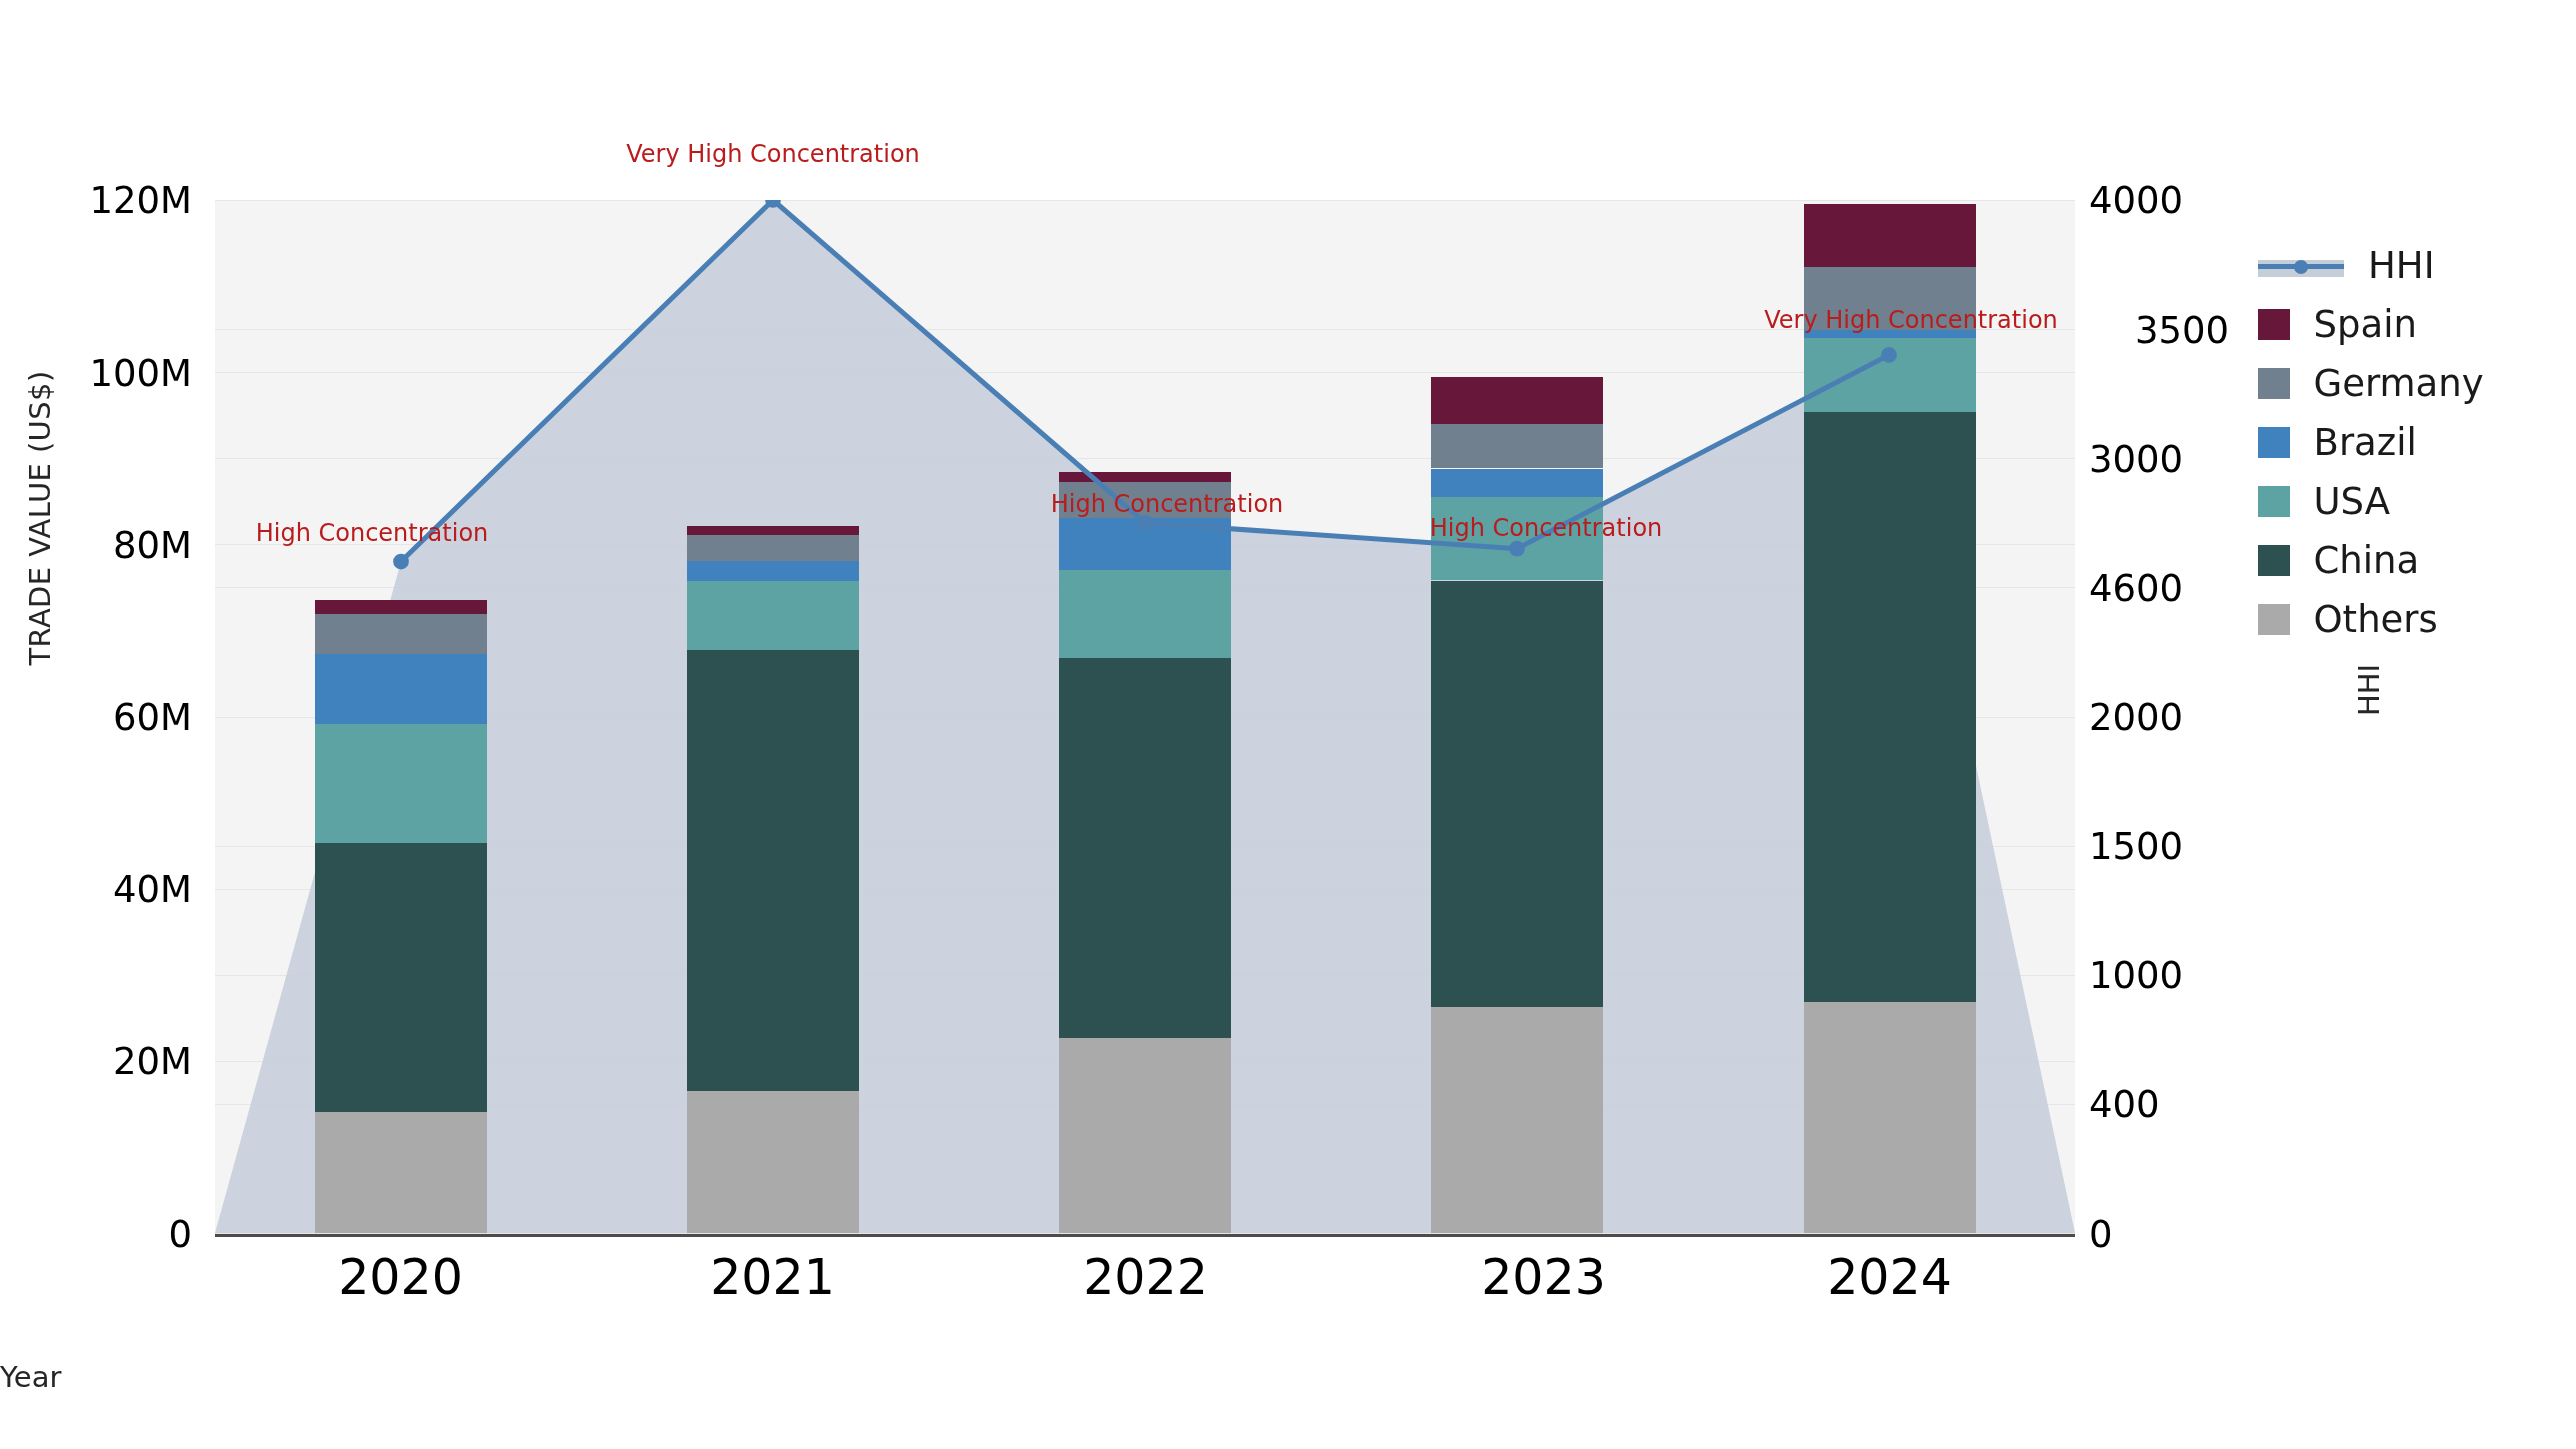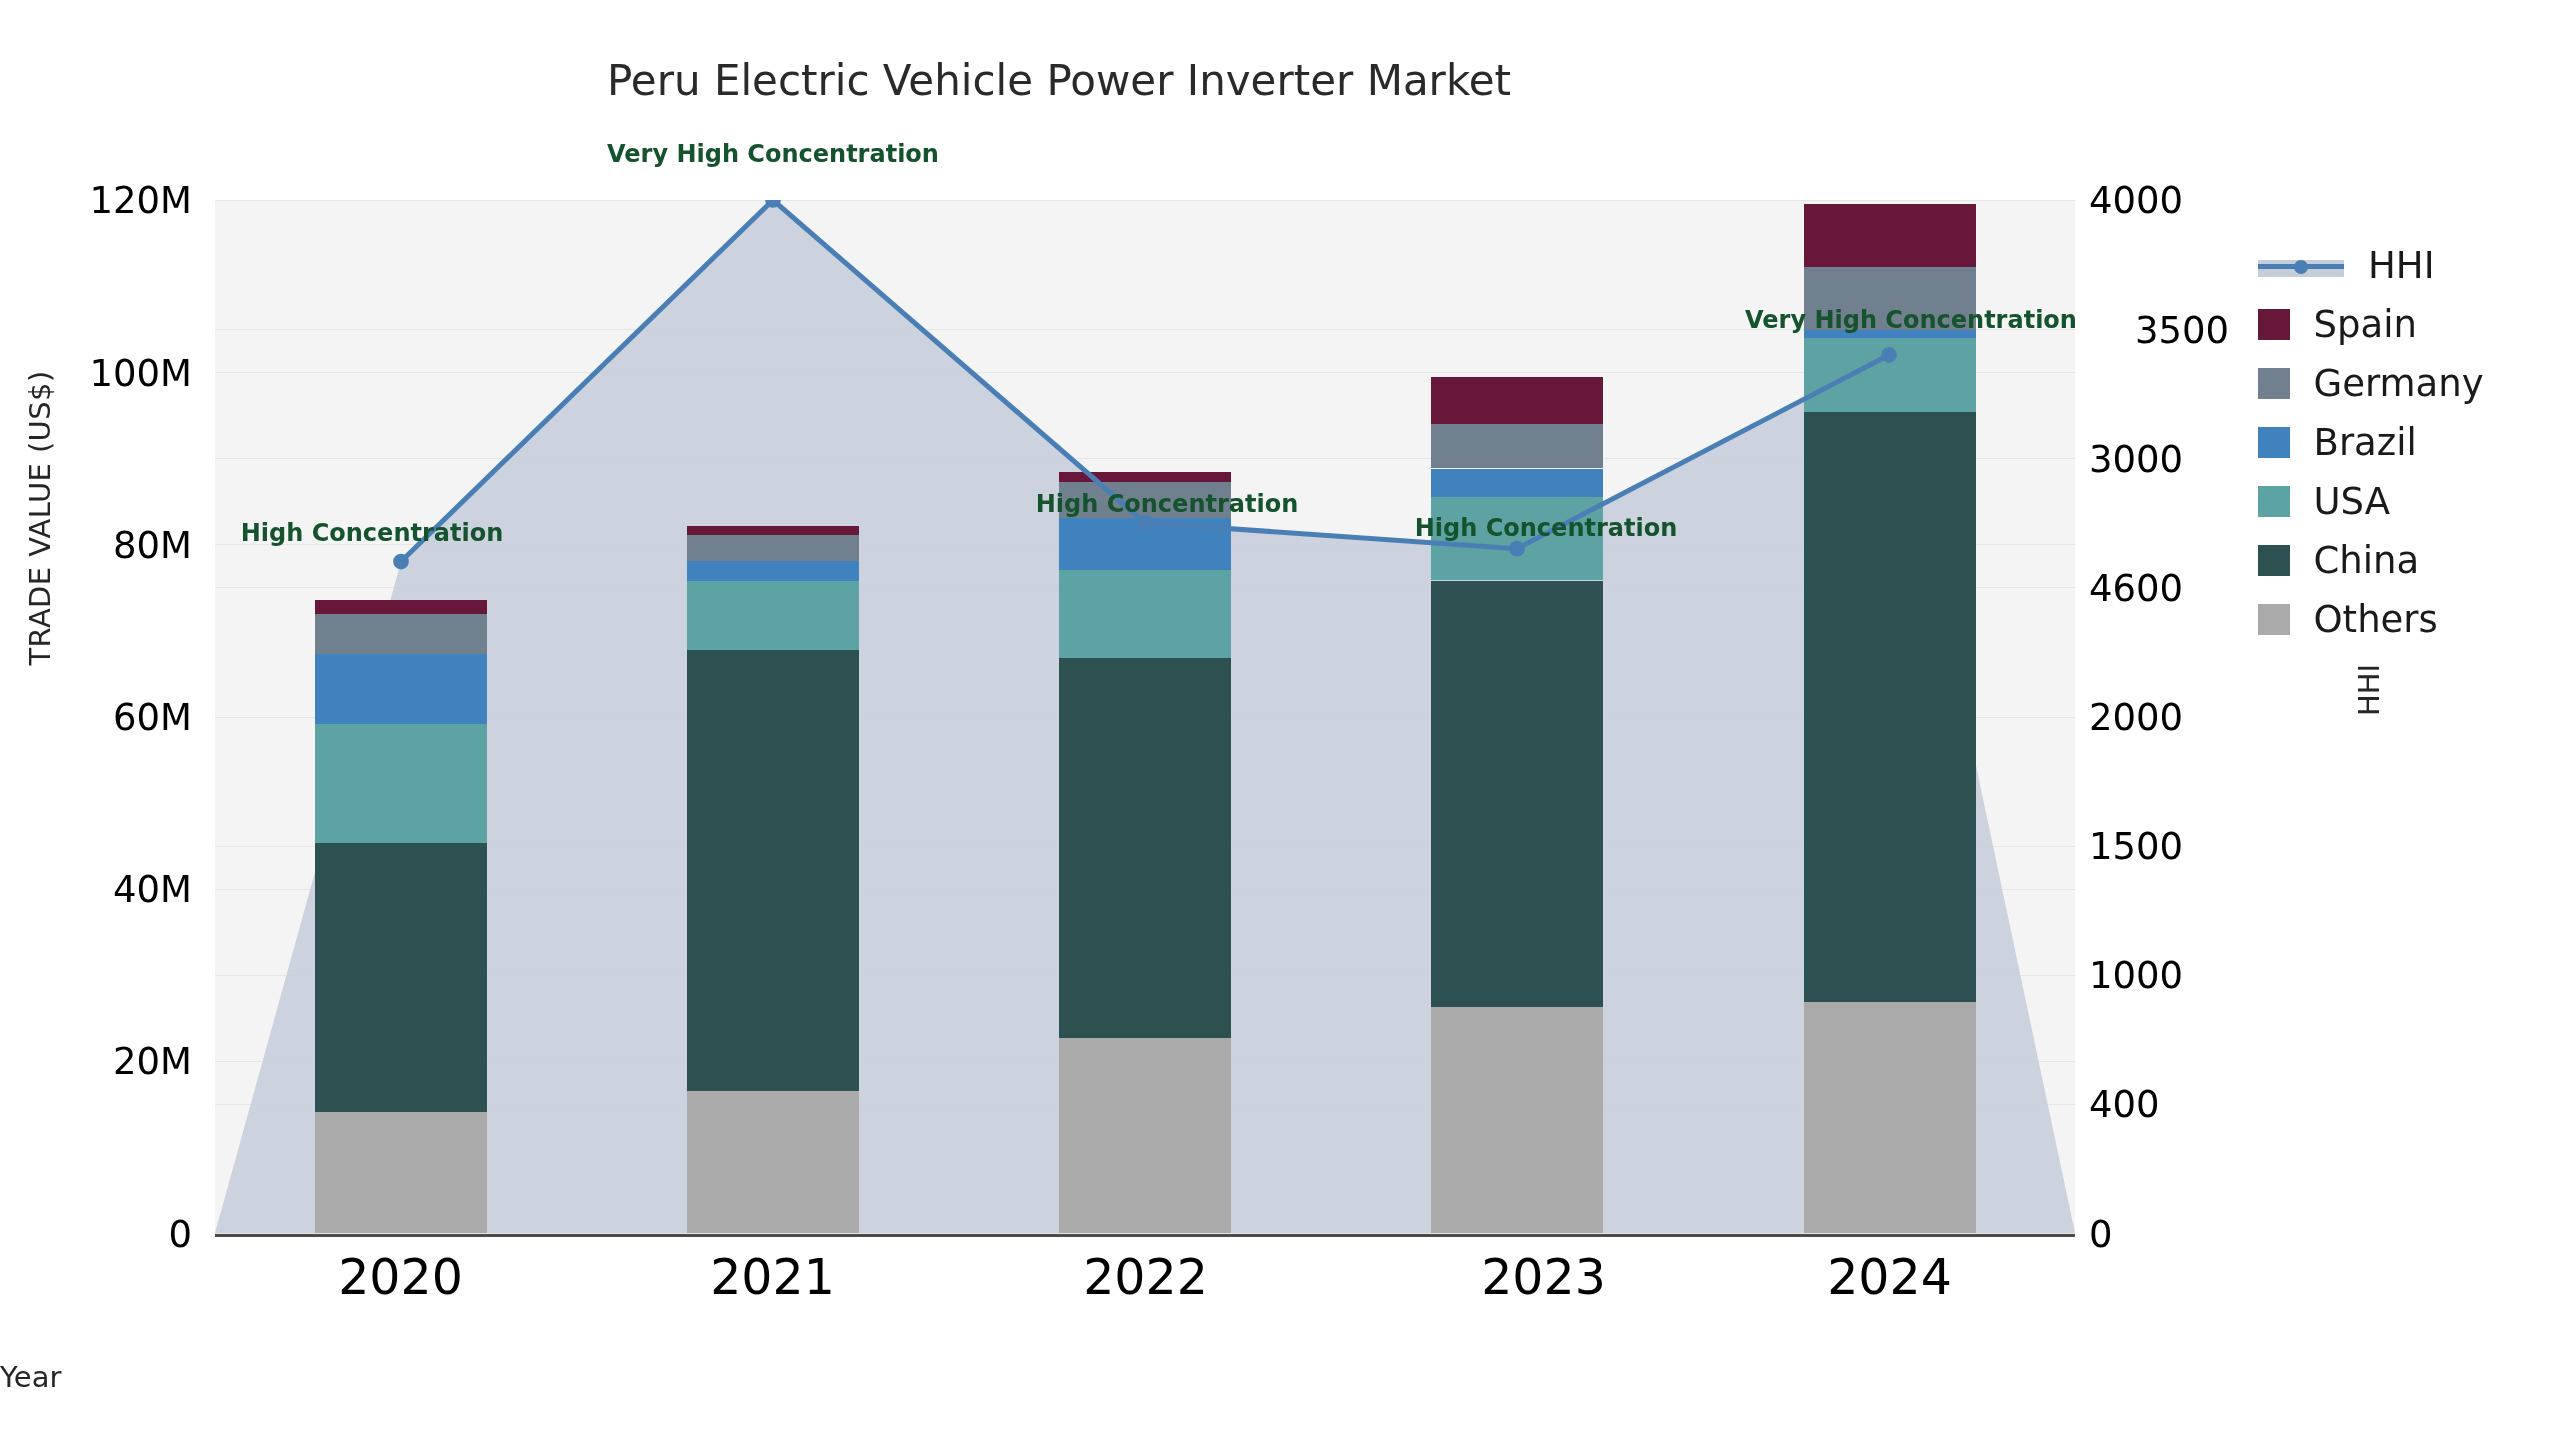--- a/index.html
+++ b/index.html
@@ -26,40 +26,39 @@
   .ytick-l{position:absolute;left:0;width:192px;text-align:right;font-size:37px;color:#000;
            transform:translateY(-50%);}
   .ytick-r{position:absolute;left:2089px;width:186px;text-align:left;font-size:37px;color:#000;
            transform:translateY(-50%);}
   .xtick{position:absolute;top:1249px;width:215px;text-align:center;font-size:49px;color:#000;}
 
   .bar{position:absolute;bottom:0;width:0;}
   .seg{position:absolute;width:100%;}
 
   .hhi-area{position:absolute;left:0;top:0;width:100%;height:100%;pointer-events:none;}
-  .hhi-note{position:absolute;font-size:24px;color:#14532d;white-space:nowrap;
-            transform:translateX(-50%);font-weight:bold;}
+  .hhi-note{position:absolute;font-size:24px;color:#b91c1c;white-space:nowrap;
+            transform:translateX(-50%);}
 
   .legend{position:absolute;left:2258px;top:236px;}
   .legend-row{display:flex;align-items:center;height:59px;}
   .legend-swatch{width:31.5px;height:31.5px;margin-right:24px;flex:0 0 auto;}
   .legend-line{width:86px;height:31.5px;margin-right:24px;flex:0 0 auto;position:relative;}
   .legend-line .lband{position:absolute;left:0;right:0;top:10px;height:17px;background:#c5cdd9;}
   .legend-line .lstroke{position:absolute;left:0;right:0;top:14.3px;height:5px;background:#4a7fb5;}
   .legend-line .ldot{position:absolute;left:36px;top:10px;width:14.3px;height:14.3px;
                      border-radius:50%;background:#4a7fb5;}
   .legend-label{font-size:37px;color:#1a1a1a;white-space:nowrap;}
 </style>
 </head>
 <body>
 
 <div id="root">
 
   <div class="title">
-    <span>Peru Electric Vehicle Power Inverter Market</span>
   </div>
 
   <div class="plot" id="plot">
       <div class="gridline" style="top: 1033px;"></div>
       <div class="gridline" style="top: 861px;"></div>
       <div class="gridline" style="top: 689px;"></div>
       <div class="gridline" style="top: 517px;"></div>
       <div class="gridline" style="top: 344px;"></div>
       <div class="gridline" style="top: 172px;"></div>
       <div class="gridline" style="top: 0px;"></div>

